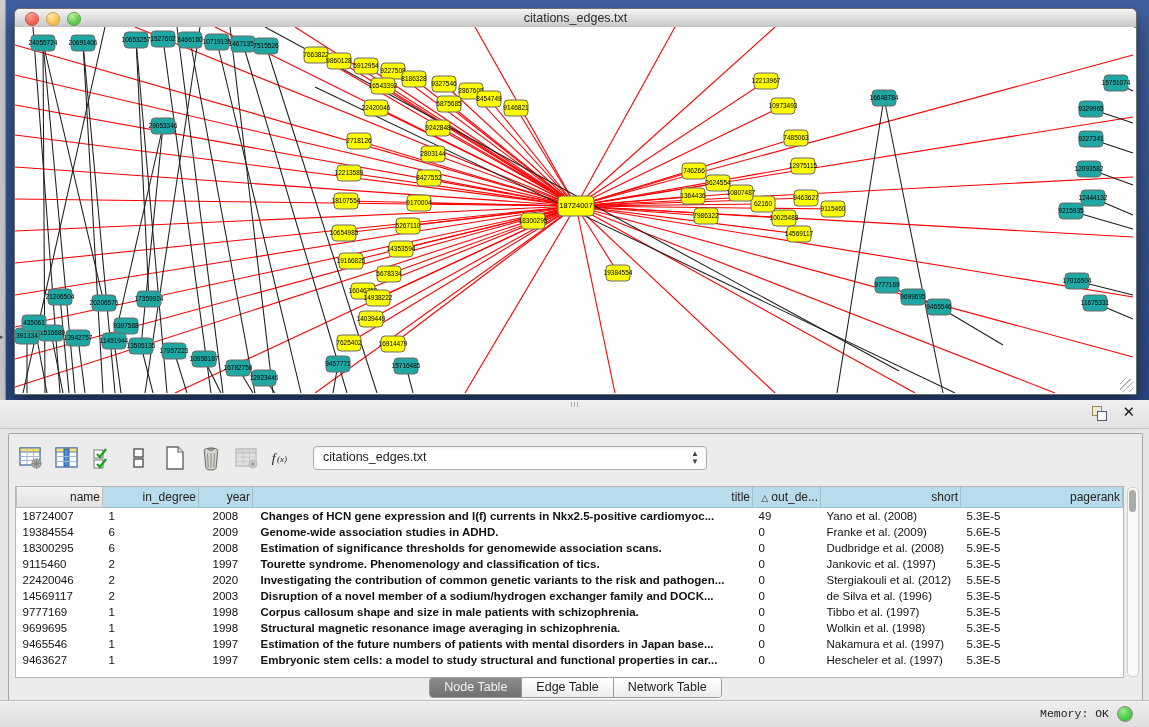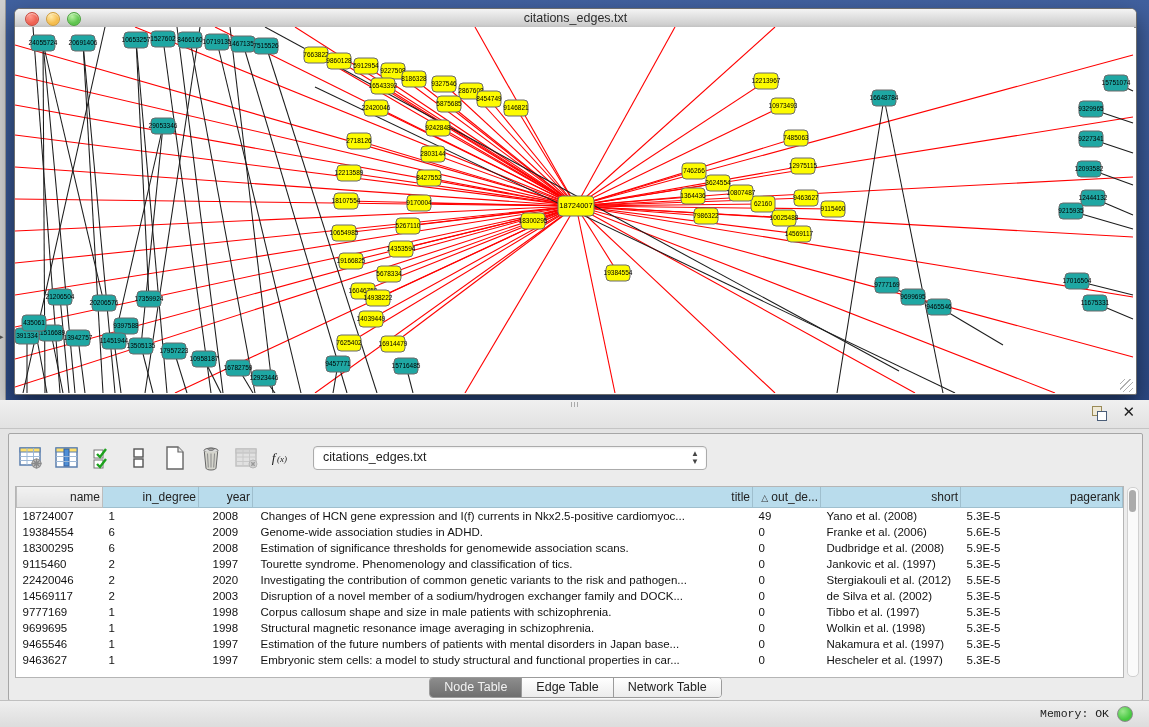--- a/index.html
+++ b/index.html
@@ -50,21 +50,21 @@
   .tbl-wrap{position:absolute;left:6px;top:52px;width:1107px;height:190px;background:#fff;
             border:1px solid #b5b5b5;overflow:hidden;}
   table.grid{border-collapse:collapse;table-layout:fixed;width:1106px;font-size:11.5px;color:#111;}
   table.grid th{height:20px;background:#b9dcec;border:1px solid #9fbfce;border-top:none;
                 font-weight:normal;font-size:12px;color:#222;text-align:right;padding:0 2px;
                 overflow:hidden;white-space:nowrap;}
   table.grid th.first{background:linear-gradient(#f2f2f2,#e2e2e2);border-color:#bdbdbd;}
   table.grid td{height:16px;padding:0 0 0 6px;border:none;overflow:hidden;white-space:nowrap;
                 text-overflow:clip;}
   table.grid td.year-cell{padding-left:14px;}
-  table.grid td.title-cell{padding-left:8px;}
+  table.grid td.title-cell{padding-left:8px;font-weight:bold;}
   .sort-tri{display:inline-block;font-size:9px;color:#333;margin-right:3px;}
   .vscroll{position:absolute;right:3px;top:53px;width:10px;height:188px;background:#fafafa;
            border:1px solid #d0d0d0;border-radius:5px;}
   .vthumb{position:absolute;left:1px;top:2px;width:7px;height:22px;background:#ababab;border-radius:4px;}
   
   .tabs-row{position:absolute;left:0;right:0;top:243px;height:15px;text-align:center;}
   .seg{display:inline-flex;border:1px solid #9b9b9b;border-radius:4px;overflow:hidden;height:19px;
        box-shadow:0 1px 0 rgba(255,255,255,.7);}
   .seg span{display:inline-block;padding:2px 14px 0 14px;font-size:12.5px;color:#222;
             background:linear-gradient(#ffffff,#ececec);border-right:1px solid #9b9b9b;}
@@ -677,21 +677,21 @@
             <td>49</td>
             <td>Yano et al. (2008)</td>
             <td>5.3E-5</td>
           </tr>
           <tr>
             <td>19384554</td>
             <td>6</td>
             <td class="year-cell">2009</td>
             <td class="title-cell">Genome-wide association studies in ADHD.</td>
             <td>0</td>
-            <td>Franke et al. (2006)</td>
+            <td>Franke et al. (2009)</td>
             <td>5.6E-5</td>
           </tr>
           <tr>
             <td>18300295</td>
             <td>6</td>
             <td class="year-cell">2008</td>
             <td class="title-cell">Estimation of significance thresholds for genomewide association scans.</td>
             <td>0</td>
             <td>Dudbridge et al. (2008)</td>
             <td>5.9E-5</td>
@@ -713,21 +713,21 @@
             <td>0</td>
             <td>Stergiakouli et al. (2012)</td>
             <td>5.5E-5</td>
           </tr>
           <tr>
             <td>14569117</td>
             <td>2</td>
             <td class="year-cell">2003</td>
             <td class="title-cell">Disruption of a novel member of a sodium/hydrogen exchanger family and DOCK...</td>
             <td>0</td>
-            <td>de Silva et al. (2002)</td>
+            <td>de Silva et al. (1996)</td>
             <td>5.3E-5</td>
           </tr>
           <tr>
             <td>9777169</td>
             <td>1</td>
             <td class="year-cell">1998</td>
             <td class="title-cell">Corpus callosum shape and size in male patients with schizophrenia.</td>
             <td>0</td>
             <td>Tibbo et al. (1997)</td>
             <td>5.3E-5</td>

